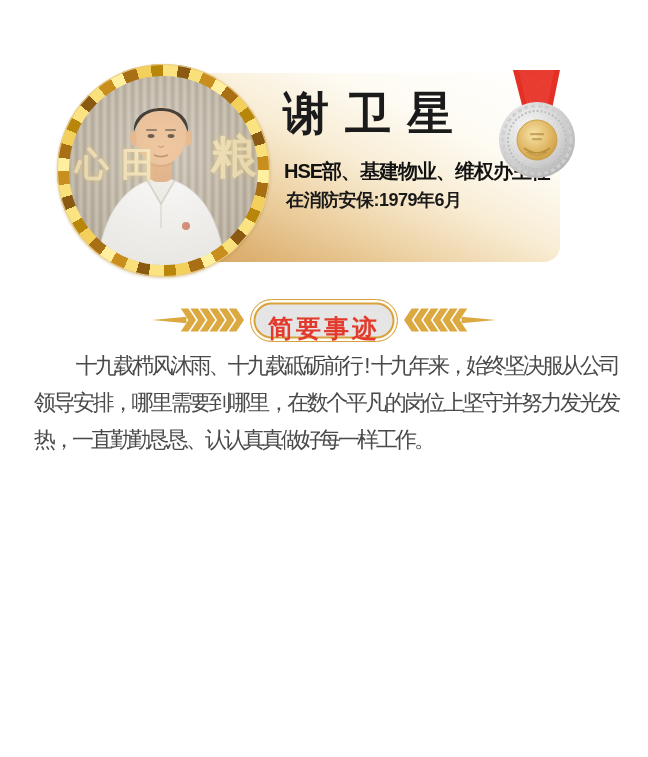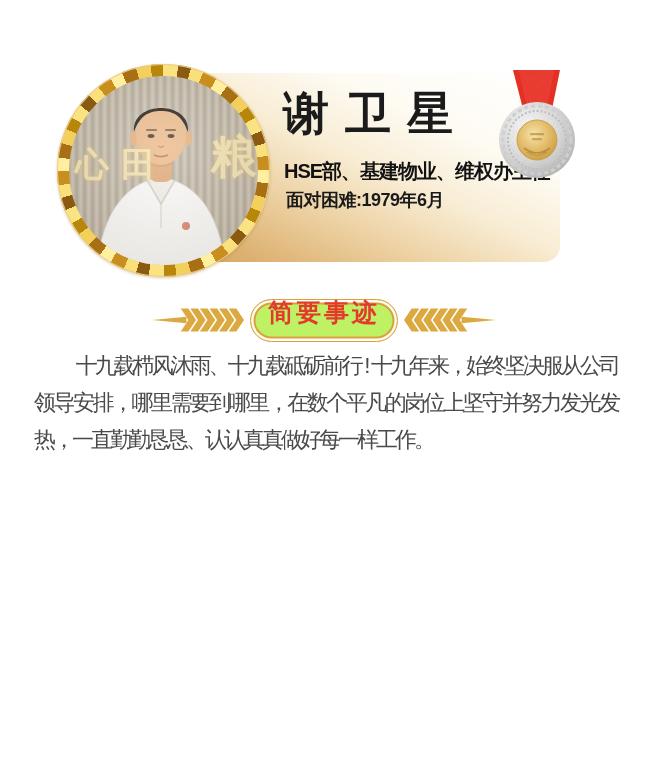--- a/index.html
+++ b/index.html
@@ -61,23 +61,23 @@
   }
 
   .medal{position:absolute;left:497px;top:70px;}
 
   
   .section-header{
     position:absolute;left:0;top:299px;width:648px;height:42px;
     display:flex;align-items:center;justify-content:center;gap:6px;
   }
   .header-pill{
-    display:inline-flex;align-items:flex-start;justify-content:center;
+    display:inline-flex;align-items:flex-end;justify-content:center;
     height:41px;padding:0 17px;border-radius:22px;
-    background:#bef264;border:1.5px solid #d9a23c;
+    background:#e5e5e5;border:1.5px solid #d9a23c;
     box-shadow:inset 0 0 0 2.5px #fffdf6, inset 0 0 0 4.5px #d9a23c;
   }
   .header-pill span{
     font-size:25px;font-weight:bold;color:#e23a2d;letter-spacing:3px;line-height:1;
   }
 
   
   .story{
     position:absolute;left:34px;top:349px;width:584px;
     font-size:22px;line-height:37px;letter-spacing:-3px;
@@ -120,21 +120,21 @@
         <circle cx="117" cy="150" r="4" fill="#c8502e" opacity="0.65"></circle>
       </svg>
       <span class="photo-wm wm-left">心田</span>
       <span class="photo-wm wm-right">粮</span>
     </div>
   </div>
 
   <div class="person-name">谢卫星</div>
   <div class="person-title">HSE部、基建物业、维权办主任</div>
   <div class="person-info">
-    <div>面对困难:1979年6月</div>
+    <div>在消防安保:1979年6月</div>
   </div>
 
   <svg class="medal" width="80" height="110" viewBox="0 0 80 110">
     <defs>
       <radialGradient id="silverGrad" cx="38%" cy="34%" r="75%">
         <stop offset="0%" stop-color="#ffffff"></stop>
         <stop offset="55%" stop-color="#dcdcdc"></stop>
         <stop offset="100%" stop-color="#adadad"></stop>
       </radialGradient>
       <radialGradient id="goldGrad" cx="42%" cy="36%" r="80%">

